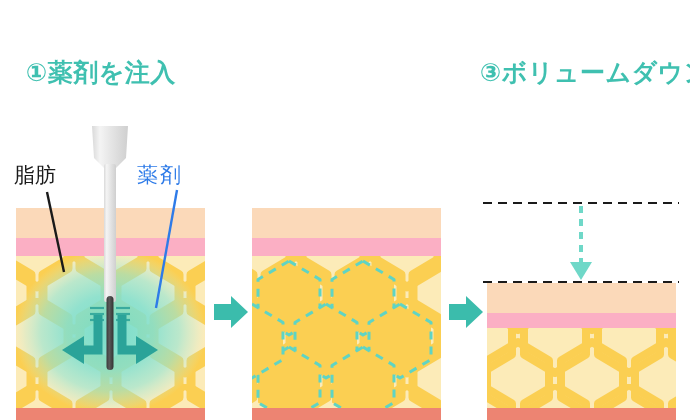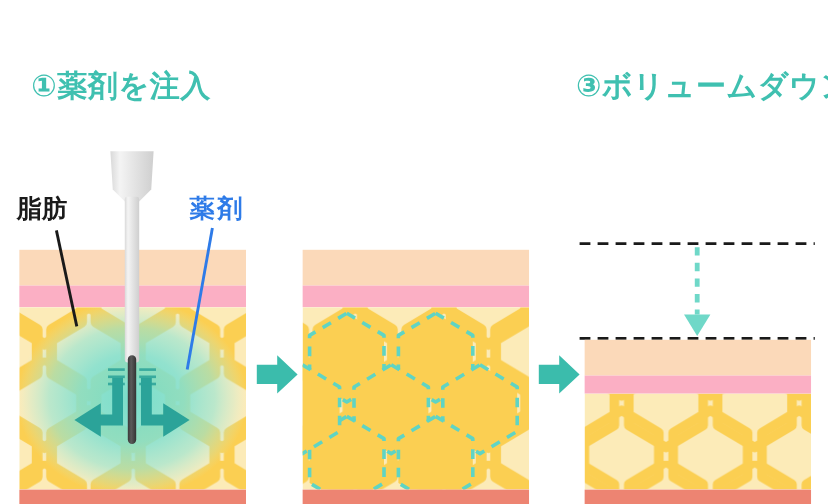--- a/index.html
+++ b/index.html
@@ -21,26 +21,26 @@
     white-space:nowrap;
     line-height:1;
   }
   #title1{left:26px;top:20px;}
   #title2{left:258px;top:20px;}
   #title3{left:480px;top:20px;}
 
   .lead-label{
     position:absolute;
     font-size:21px;
-    font-weight:bold;
+    font-weight:normal;
     white-space:nowrap;
     line-height:1;
   }
   #label-fat{left:14px;top:124px;color:#1A1A1A;}
-  #label-drug{left:158px;top:124px;color:#2E7BE8;letter-spacing:2px;}
+  #label-drug{left:137px;top:124px;color:#2E7BE8;letter-spacing:2px;}
 
   svg.layer{position:absolute;left:0;top:0;width:690px;height:420px;overflow:visible;}
 </style>
 </head>
 <body>
 
 <div id="stage">
 
   <div class="panel-title" id="title1">①薬剤を注入</div>
   <div class="panel-title" id="title3">③ボリュームダウン</div>

